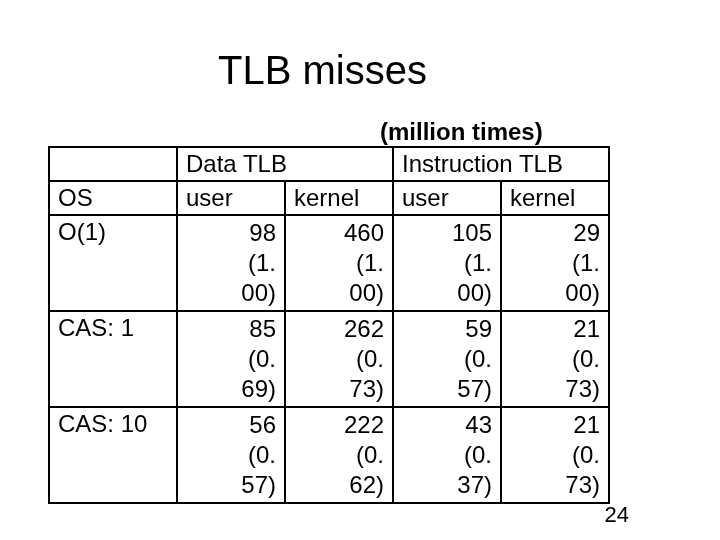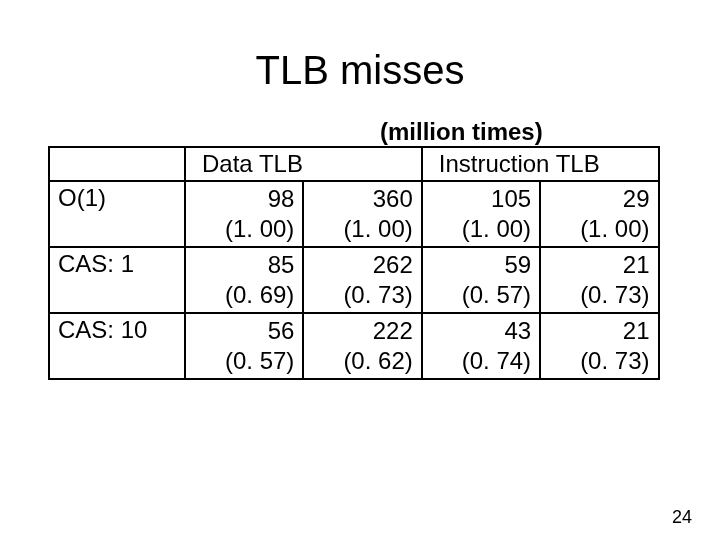--- a/index.html
+++ b/index.html
@@ -6,21 +6,21 @@
     margin: 0;
     padding: 0;
     width: 720px;
     height: 540px;
     background: #fff;
     font-family: Arial, Helvetica, sans-serif;
     color: #000;
   }
   .slide {
     position: relative;
-    width: 720px;
+    width: 645px;
     height: 540px;
     box-sizing: border-box;
   }
   .title {
     position: absolute;
     top: 48px;
     left: 0;
     width: 100%;
     text-align: center;
     font-size: 40px;
@@ -42,61 +42,67 @@
   }
   .table td, .table th {
     border: 2px solid #000;
     padding: 2px 8px;
     font-weight: 400;
     text-align: left;
     vertical-align: top;
   }
   .table .group-header td {
     border-bottom: 2px solid #000;
-    padding-left: 16px;
   }
   .table .col-os   { width: 110px; }
   .table .col-data { width: 90px; }
   .table .num {
     text-align: right;
     line-height: 1.25;
     padding-left: 39px;
   }
   .pagenum {
     position: absolute;
-    right: 28px;
+    right: 16px;
     bottom: 12px;
-    font-size: 18px;
+    font-size: 22px;
   }
 </style>
 </head>
 <body>
 
 <div class="slide">
 
   <div class="title">TLB misses</div>
 
   <div class="units">(million times)</div>
 
   <table class="table">
     <tbody>
         <tr class="group-header">
       <td class="col-os"></td>
       <td colspan="2">Data TLB</td>
       <td colspan="2">Instruction TLB</td>
     </tr>
+    <tr>
+      <td class="col-os">OS</td>
+      <td class="col-data">user</td>
+      <td class="col-data">kernel</td>
+      <td class="col-data">user</td>
+      <td class="col-data">kernel</td>
+    </tr>
 
     <tr>
       <td class="col-os">O(1)</td>
       <td class="num">
         <span>98</span><br>
         <span>(1. 00)</span>
       </td>
       <td class="num">
-        <span>360</span><br>
+        <span>460</span><br>
         <span>(1. 00)</span>
       </td>
       <td class="num">
         <span>105</span><br>
         <span>(1. 00)</span>
       </td>
       <td class="num">
         <span>29</span><br>
         <span>(1. 00)</span>
       </td>
@@ -127,21 +133,21 @@
       <td class="num">
         <span>56</span><br>
         <span>(0. 57)</span>
       </td>
       <td class="num">
         <span>222</span><br>
         <span>(0. 62)</span>
       </td>
       <td class="num">
         <span>43</span><br>
-        <span>(0. 74)</span>
+        <span>(0. 37)</span>
       </td>
       <td class="num">
         <span>21</span><br>
         <span>(0. 73)</span>
       </td>
     </tr>
   </tbody>
     </table>
 
   <div class="pagenum">24</div>

